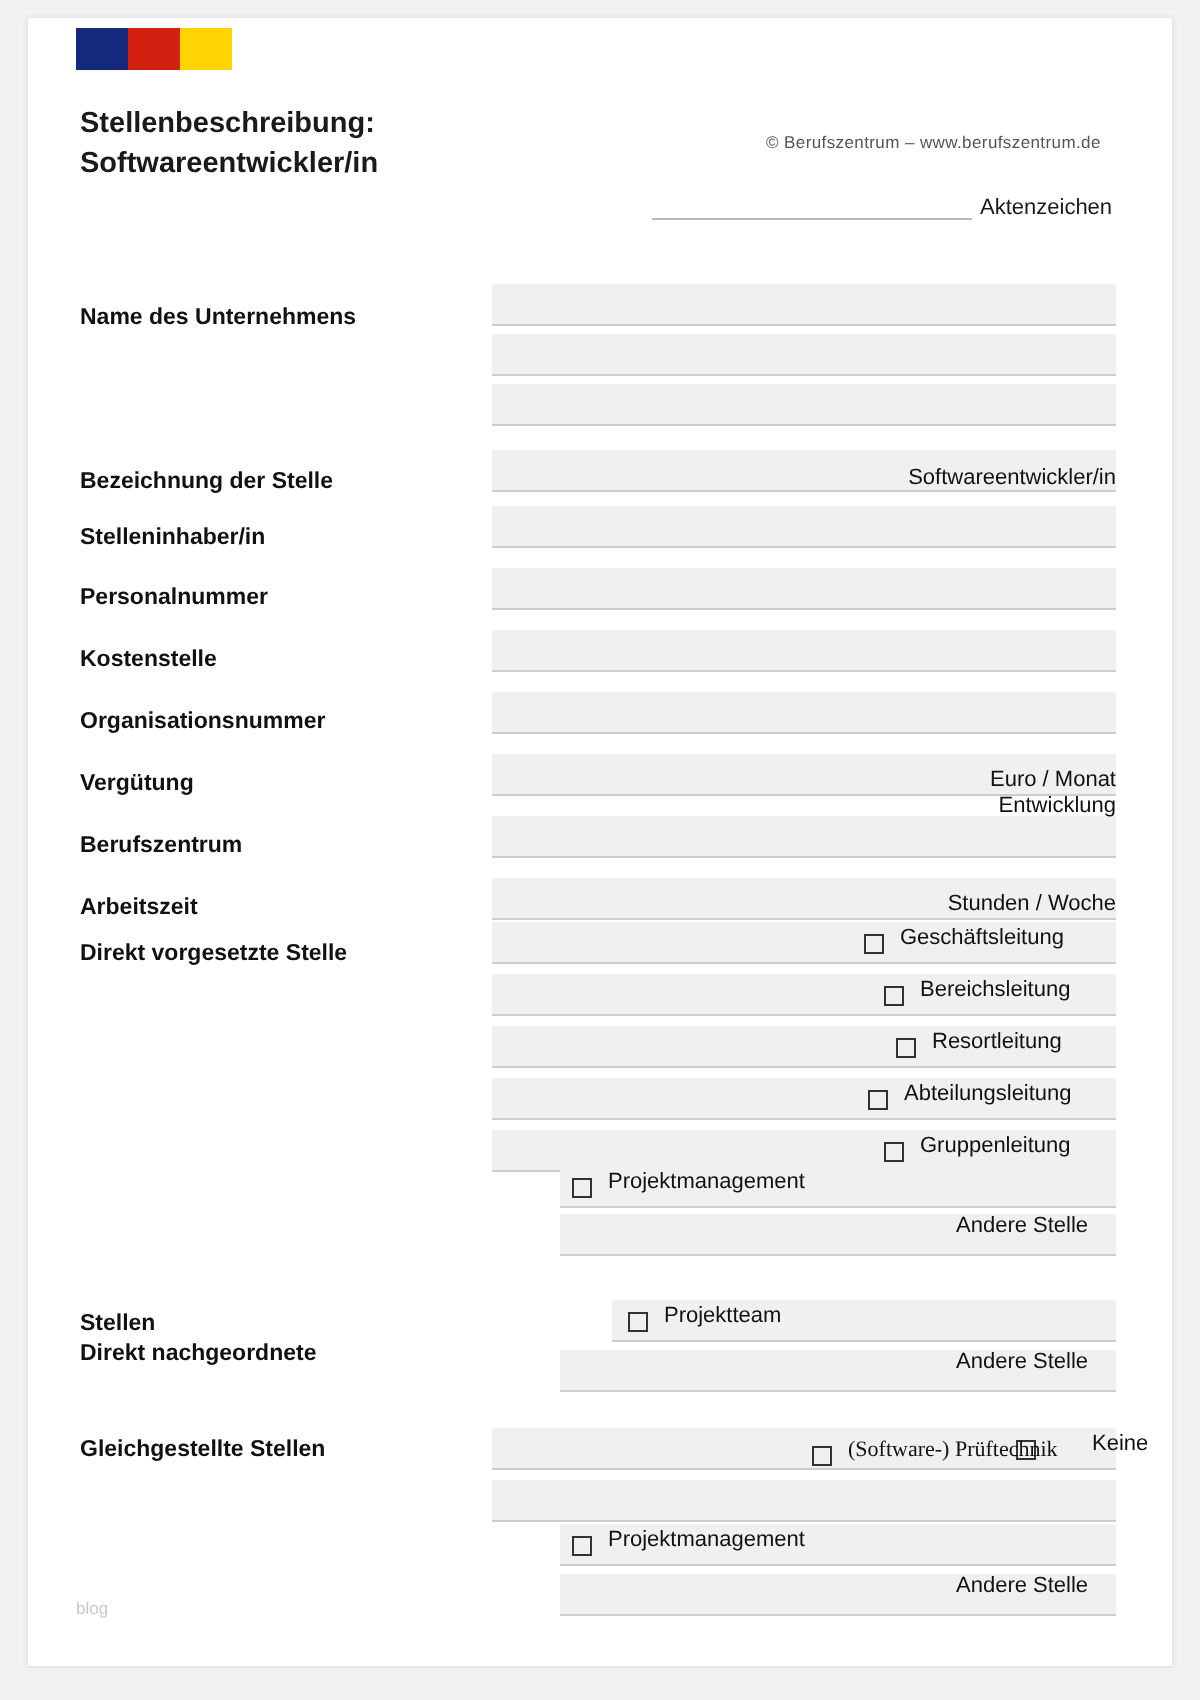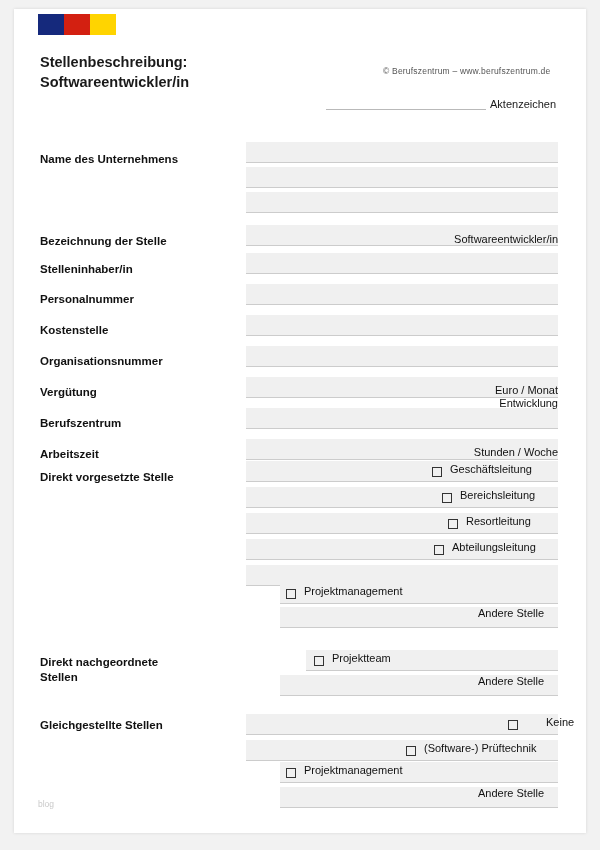--- a/index.html
+++ b/index.html
@@ -204,54 +204,58 @@
     <div class="cbtext" style="left:18px;">Resortleitung</div>
   </div>
 
   <div class="bar" style="left:232px; top:530px; width:312px;"></div>
   <div class="cbrow" style="left:420px; top:530px; width:126px;">
     <div class="cbox" style="left:0px;"></div>
     <div class="cbtext" style="left:18px;">Abteilungsleitung</div>
   </div>
 
   <div class="bar" style="left:232px; top:556px; width:312px;"></div>
+  <div class="cbrow" style="left:428px; top:556px; width:116px;">
+    <div class="cbox" style="left:0px;"></div>
+    <div class="cbtext" style="left:18px;">Gruppenleitung</div>
+  </div>
 
   <div class="bar" style="left:266px; top:574px; width:278px;"></div>
   <div class="cbrow" style="left:272px; top:574px; width:160px;">
     <div class="cbox" style="left:0px;"></div>
     <div class="cbtext" style="left:18px;">Projektmanagement</div>
   </div>
 
   <div class="bar" style="left:266px; top:598px; width:278px;"></div>
   <div class="cbtext" style="left:464px; top:598px;">Andere Stelle</div>
 
   <div class="lbl" style="left:26px; top:646px; width:190px;">
+    <div>Stellen</div>
     <div>Direkt nachgeordnete</div>
-    <div>Stellen</div>
   </div>
 
   <div class="bar" style="left:292px; top:641px; width:252px;"></div>
   <div class="cbrow" style="left:300px; top:641px; width:130px;">
     <div class="cbox" style="left:0px;"></div>
     <div class="cbtext" style="left:18px;">Projektteam</div>
   </div>
 
   <div class="bar" style="left:266px; top:666px; width:278px;"></div>
   <div class="cbtext" style="left:464px; top:666px;">Andere Stelle</div>
 
   <div class="lbl" style="left:26px; top:709px;">Gleichgestellte Stellen</div>
 
   <div class="bar" style="left:232px; top:705px; width:312px;"></div>
   <div class="cbrow" style="left:494px; top:705px; width:50px;">
     <div class="cbox" style="left:0px;"></div>
     <div class="cbtext" style="left:18px;margin-left:20px;">Keine</div>
   </div>
 
   <div class="bar" style="left:232px; top:731px; width:312px;"></div>
-  <div class="cbrow" style="left:392px; top:731px; width:152px;">
+  <div class="cbrow" style="left:392px; top:708px; width:152px;font-family:Liberation Serif, serif;">
     <div class="cbox" style="left:0px;"></div>
     <div class="cbtext" style="left:18px;">(Software-) Prüftechnik</div>
   </div>
 
   <div class="bar" style="left:266px; top:753px; width:278px;"></div>
   <div class="cbrow" style="left:272px; top:753px; width:160px;">
     <div class="cbox" style="left:0px;"></div>
     <div class="cbtext" style="left:18px;">Projektmanagement</div>
   </div>
 

